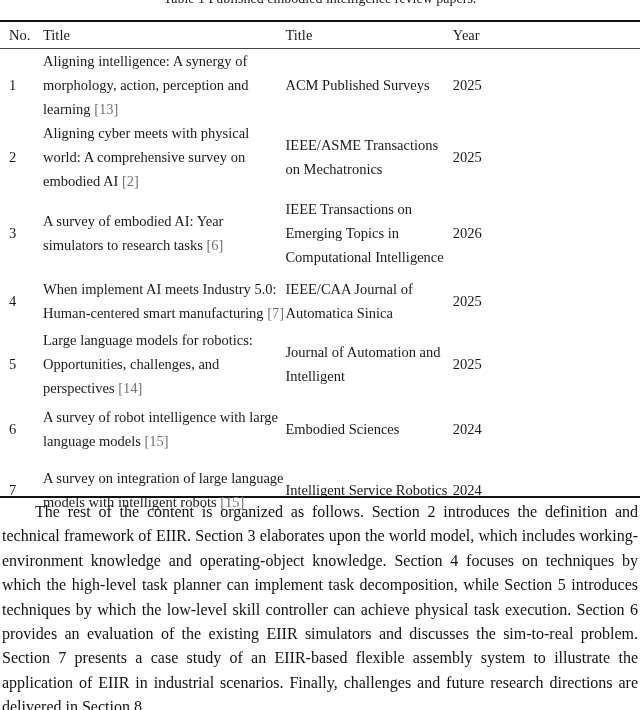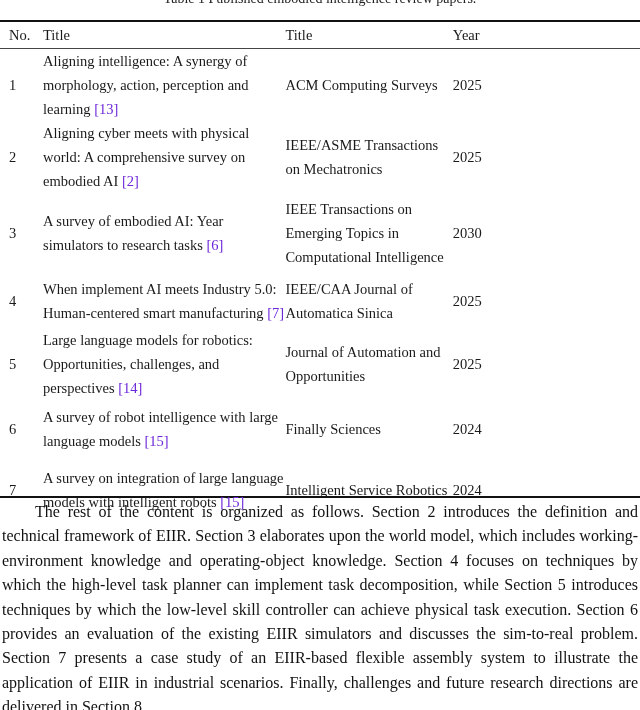--- a/index.html
+++ b/index.html
@@ -30,21 +30,21 @@
     .c-title { width: 316px; }
     .c-venue { width: 206px; }
     .c-year { width: 69px; margin-top: 40px; }
     tbody tr.r1 td { height: 73px; }
     tbody tr.r2 td { height: 60px; }
     tbody tr.r3 td { height: 80px; }
     tbody tr.r4 td { height: 55px; }
     tbody tr.r5 td { height: 68px; }
     tbody tr.r6 td { height: 57px; }
     tbody tr.r7 td { height: 66px; }
-    .cite { color: #6d28d9; }
+    .cite { color: #737373; }
 
     .para {
       position: absolute; left: 2px; top: 500px; width: 636px;
       font-size: 16px; line-height: 24.4px; text-align: justify;
       text-indent: 33px; margin: 0; color: #111;
     }
   </style>
 </head>
 <body>
 
@@ -59,51 +59,51 @@
       <th class="c-no">No.</th>
       <th class="c-title">Title</th>
       <th class="c-venue">Title</th>
       <th class="c-year">Year</th>
     </tr>
   </thead>
   <tbody>
     <tr class="r1">
       <td class="c-no">1</td>
       <td class="c-title"><span>Aligning intelligence: A synergy of morphology, action, perception and learning</span> <span class="cite">[13]</span></td>
-      <td class="c-venue">ACM Computing Surveys</td>
+      <td class="c-venue">ACM Published Surveys</td>
       <td class="c-year">2025</td>
     </tr>
     <tr class="r2">
       <td class="c-no">2</td>
       <td class="c-title"><span>Aligning cyber meets with physical world: A comprehensive survey on embodied AI</span> <span class="cite">[2]</span></td>
       <td class="c-venue">IEEE/ASME Transactions on Mechatronics</td>
       <td class="c-year">2025</td>
     </tr>
     <tr class="r3">
       <td class="c-no">3</td>
       <td class="c-title"><span>A survey of embodied AI: Year simulators to research tasks</span> <span class="cite">[6]</span></td>
       <td class="c-venue">IEEE Transactions on Emerging Topics in Computational Intelligence</td>
-      <td class="c-year">2030</td>
+      <td class="c-year">2026</td>
     </tr>
     <tr class="r4">
       <td class="c-no">4</td>
       <td class="c-title"><span>When implement AI meets Industry 5.0: Human-centered smart manufacturing</span> <span class="cite">[7]</span></td>
       <td class="c-venue">IEEE/CAA Journal of Automatica Sinica</td>
       <td class="c-year">2025</td>
     </tr>
     <tr class="r5">
       <td class="c-no">5</td>
       <td class="c-title"><span>Large language models for robotics: Opportunities, challenges, and perspectives</span> <span class="cite">[14]</span></td>
-      <td class="c-venue">Journal of Automation and Opportunities</td>
+      <td class="c-venue">Journal of Automation and Intelligent</td>
       <td class="c-year">2025</td>
     </tr>
     <tr class="r6">
       <td class="c-no">6</td>
       <td class="c-title"><span>A survey of robot intelligence with large language models</span> <span class="cite">[15]</span></td>
-      <td class="c-venue">Finally Sciences</td>
+      <td class="c-venue">Embodied Sciences</td>
       <td class="c-year">2024</td>
     </tr>
     <tr class="r7">
       <td class="c-no">7</td>
       <td class="c-title"><span>A survey on integration of large language models with intelligent robots</span> <span class="cite">[15]</span></td>
       <td class="c-venue">Intelligent Service Robotics</td>
       <td class="c-year">2024</td>
     </tr>
   </tbody>
 </table>

